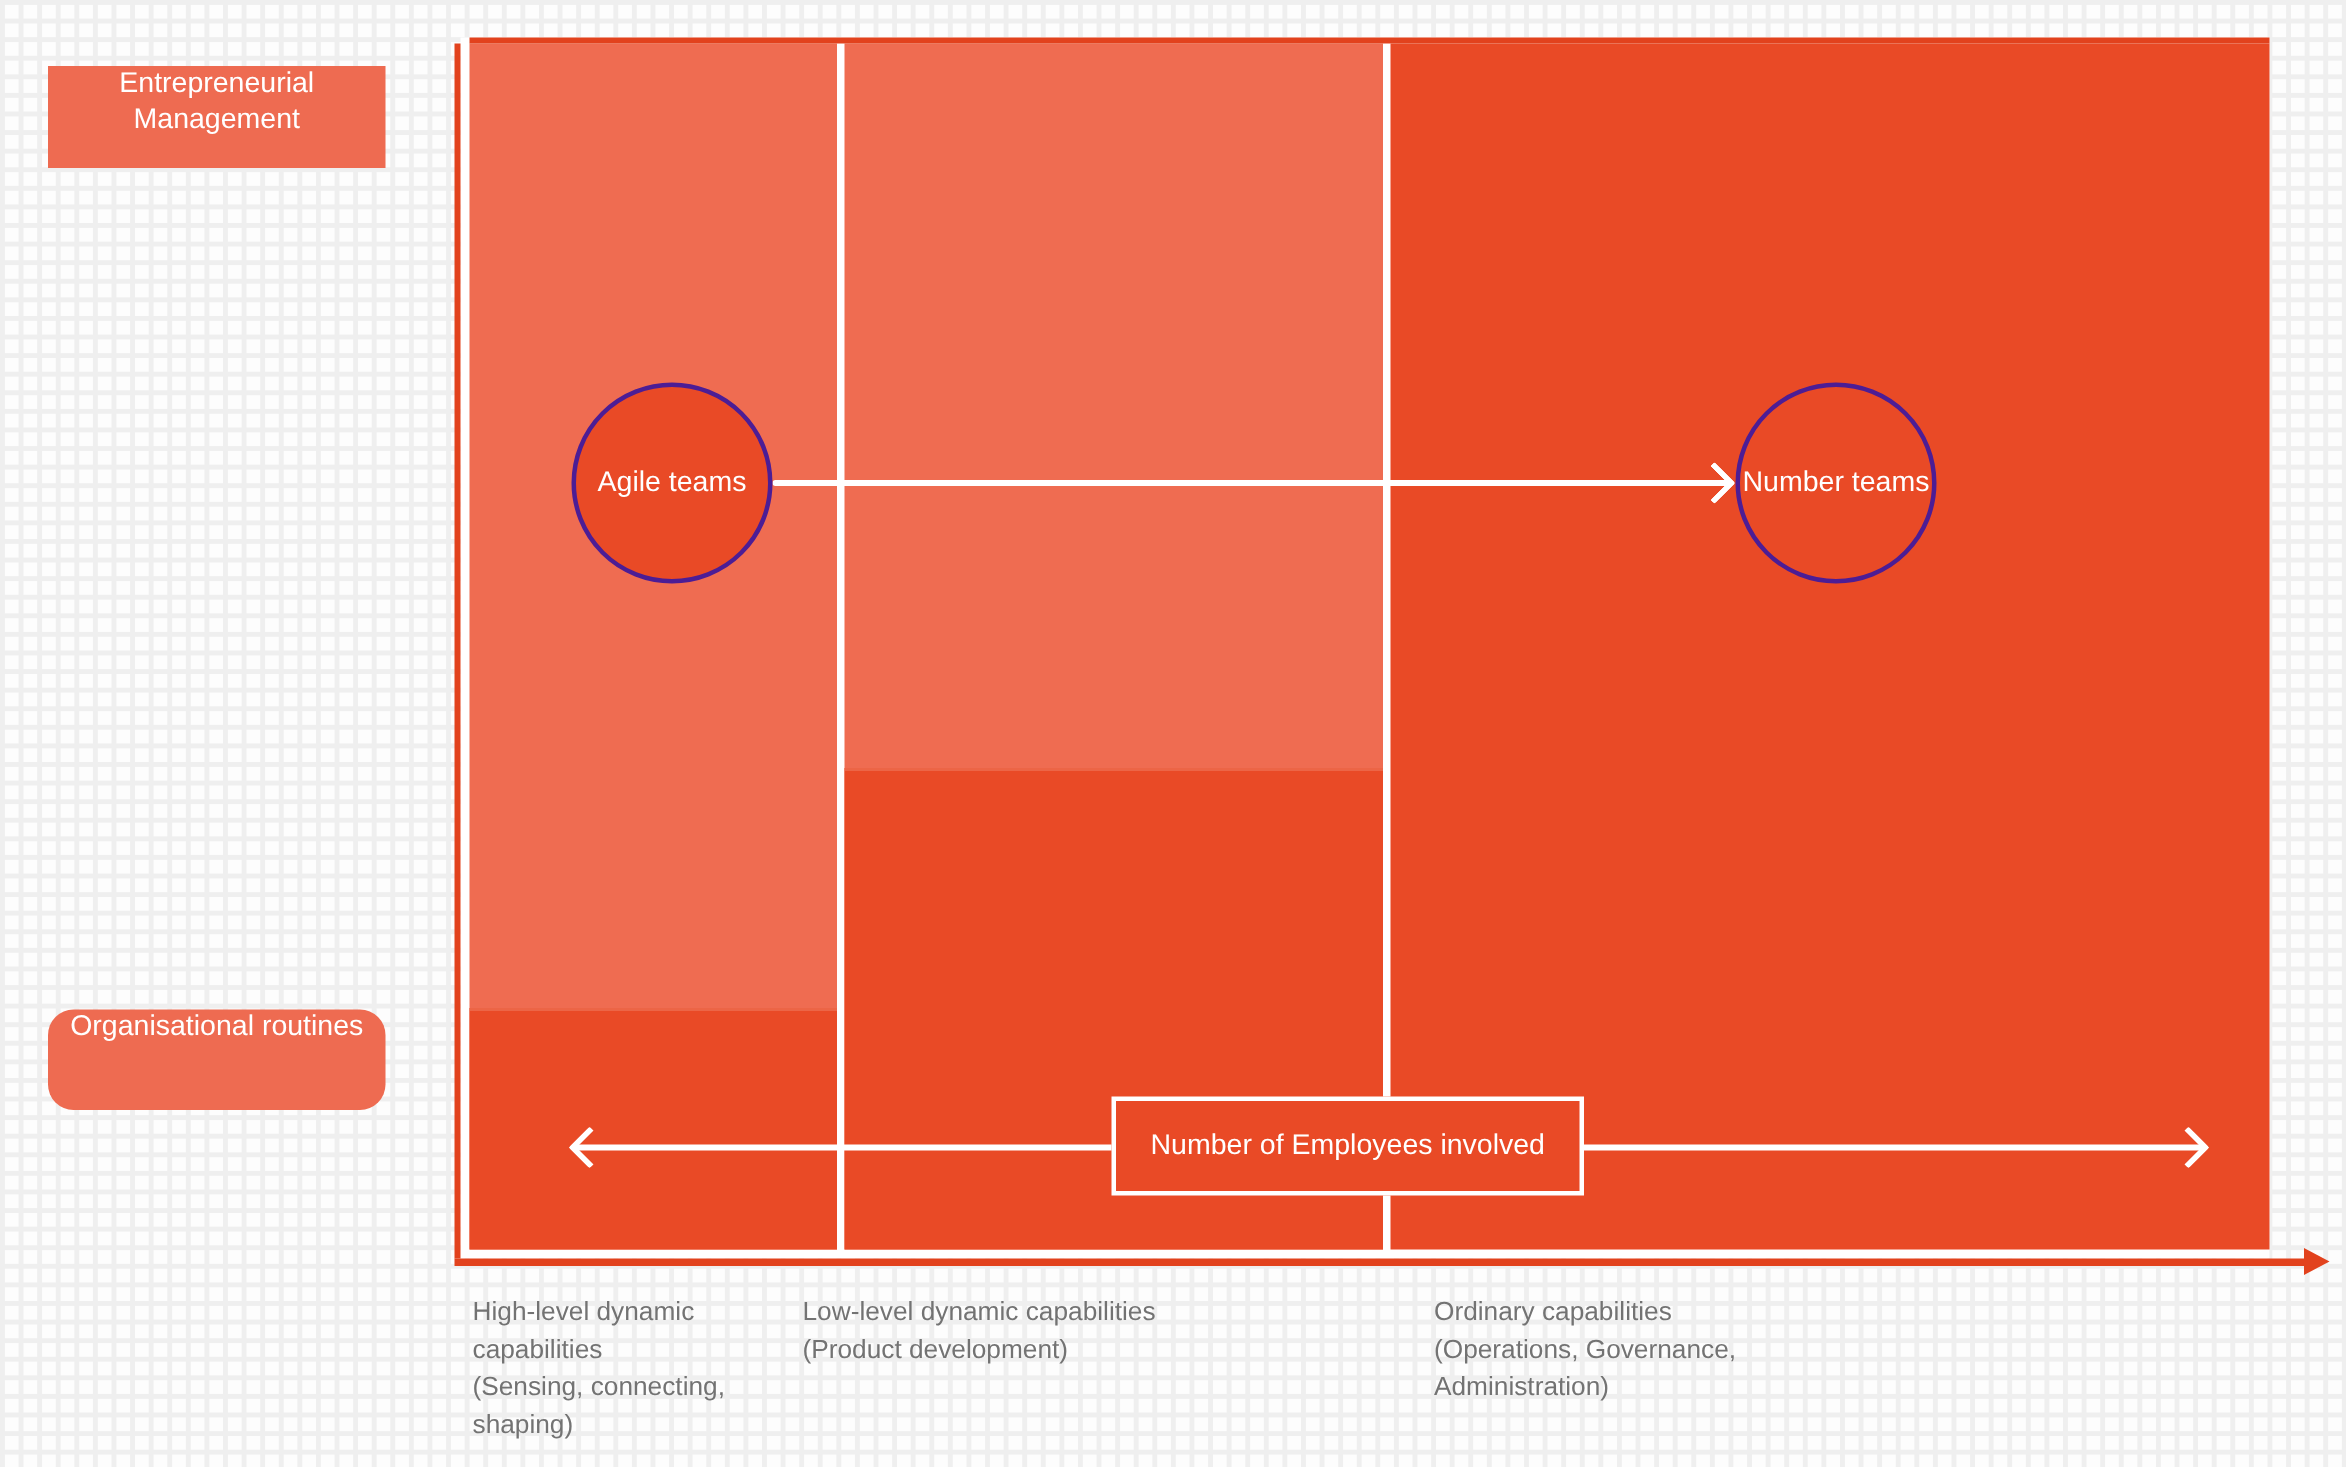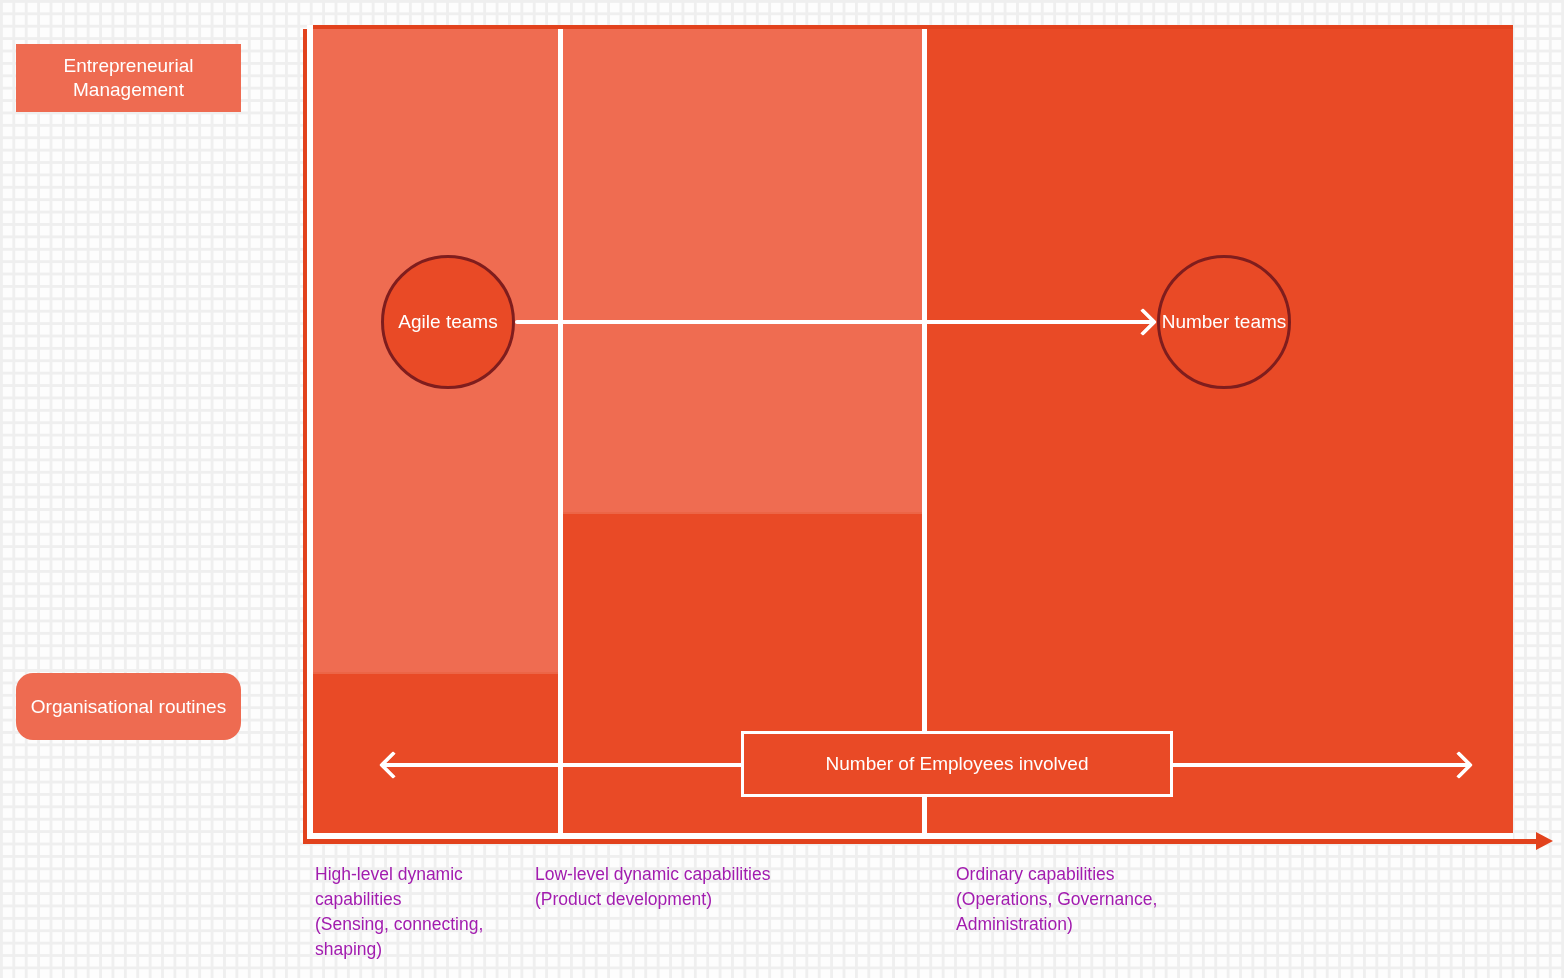--- a/index.html
+++ b/index.html
@@ -43,51 +43,51 @@
   
   .connector-line { left: 515px; top: 320px; width: 640px; height: 4px; background: #ffffff; border-radius: 2px; }
   .chev { width: 20px; height: 20px; border-radius: 2px; }
   .chev-right { border-top: 4px solid #fff; border-right: 4px solid #fff; transform: rotate(45deg); }
   .chev-left  { border-left: 4px solid #fff; border-bottom: 4px solid #fff; transform: rotate(45deg); }
   .connector-head { left: 1133px; top: 312px; }
 
   
   .node {
     width: 134px; height: 134px; border-radius: 50%;
-    border: 3px solid #7f1d1d;
+    border: 3px solid #4c1d95;
     display: flex; align-items: center; justify-content: center;
     color: #ffffff; font-size: 19px;
   }
   .node-agile  { left: 381px;  top: 255px; background: #e94a26; }
   .node-stable { left: 1157px; top: 255px; background: transparent; }
 
   
   .emp-line { left: 383px; top: 763px; width: 1087px; height: 4px; background: #ffffff; border-radius: 2px; }
   .emp-chev-left  { left: 383px;  top: 755px; }
   .emp-chev-right { left: 1449px; top: 755px; }
   .emp-box {
-    left: 741px; top: 731px; width: 432px; height: 66px;
+    left: 741px; top: 731px; width: 315px; height: 66px;
     background: #e94a26; border: 3px solid #ffffff;
     display: flex; align-items: center; justify-content: center;
     color: #ffffff; font-size: 19px;
   }
 
   
   .side-box {
-    left: 16px; width: 225px; background: #ee6b51;
-    display: flex; align-items: center; justify-content: center;
+    left: 32px; width: 225px; background: #ee6b51;
+    display: flex; align-items: flex-start; justify-content: center;
     color: #ffffff; font-size: 19px; line-height: 24px;
     text-align: center; white-space: pre-line;
   }
   .side-box-top { top: 44px; height: 68px; }
   .side-box-bottom { top: 673px; height: 67px; border-radius: 17px; }
 
   
   .col-label {
-    top: 862px; color: #a21caf; font-size: 17.5px; line-height: 25px;
+    top: 862px; color: #737373; font-size: 17.5px; line-height: 25px;
     white-space: pre-line;
   }
   .col-label-1 { left: 315px; width: 230px; }
   .col-label-2 { left: 535px; width: 270px; }
   .col-label-3 { left: 956px; width: 280px; }
 </style>
 </head>
 <body>
 
 <div class="abs chart-backing"></div>

